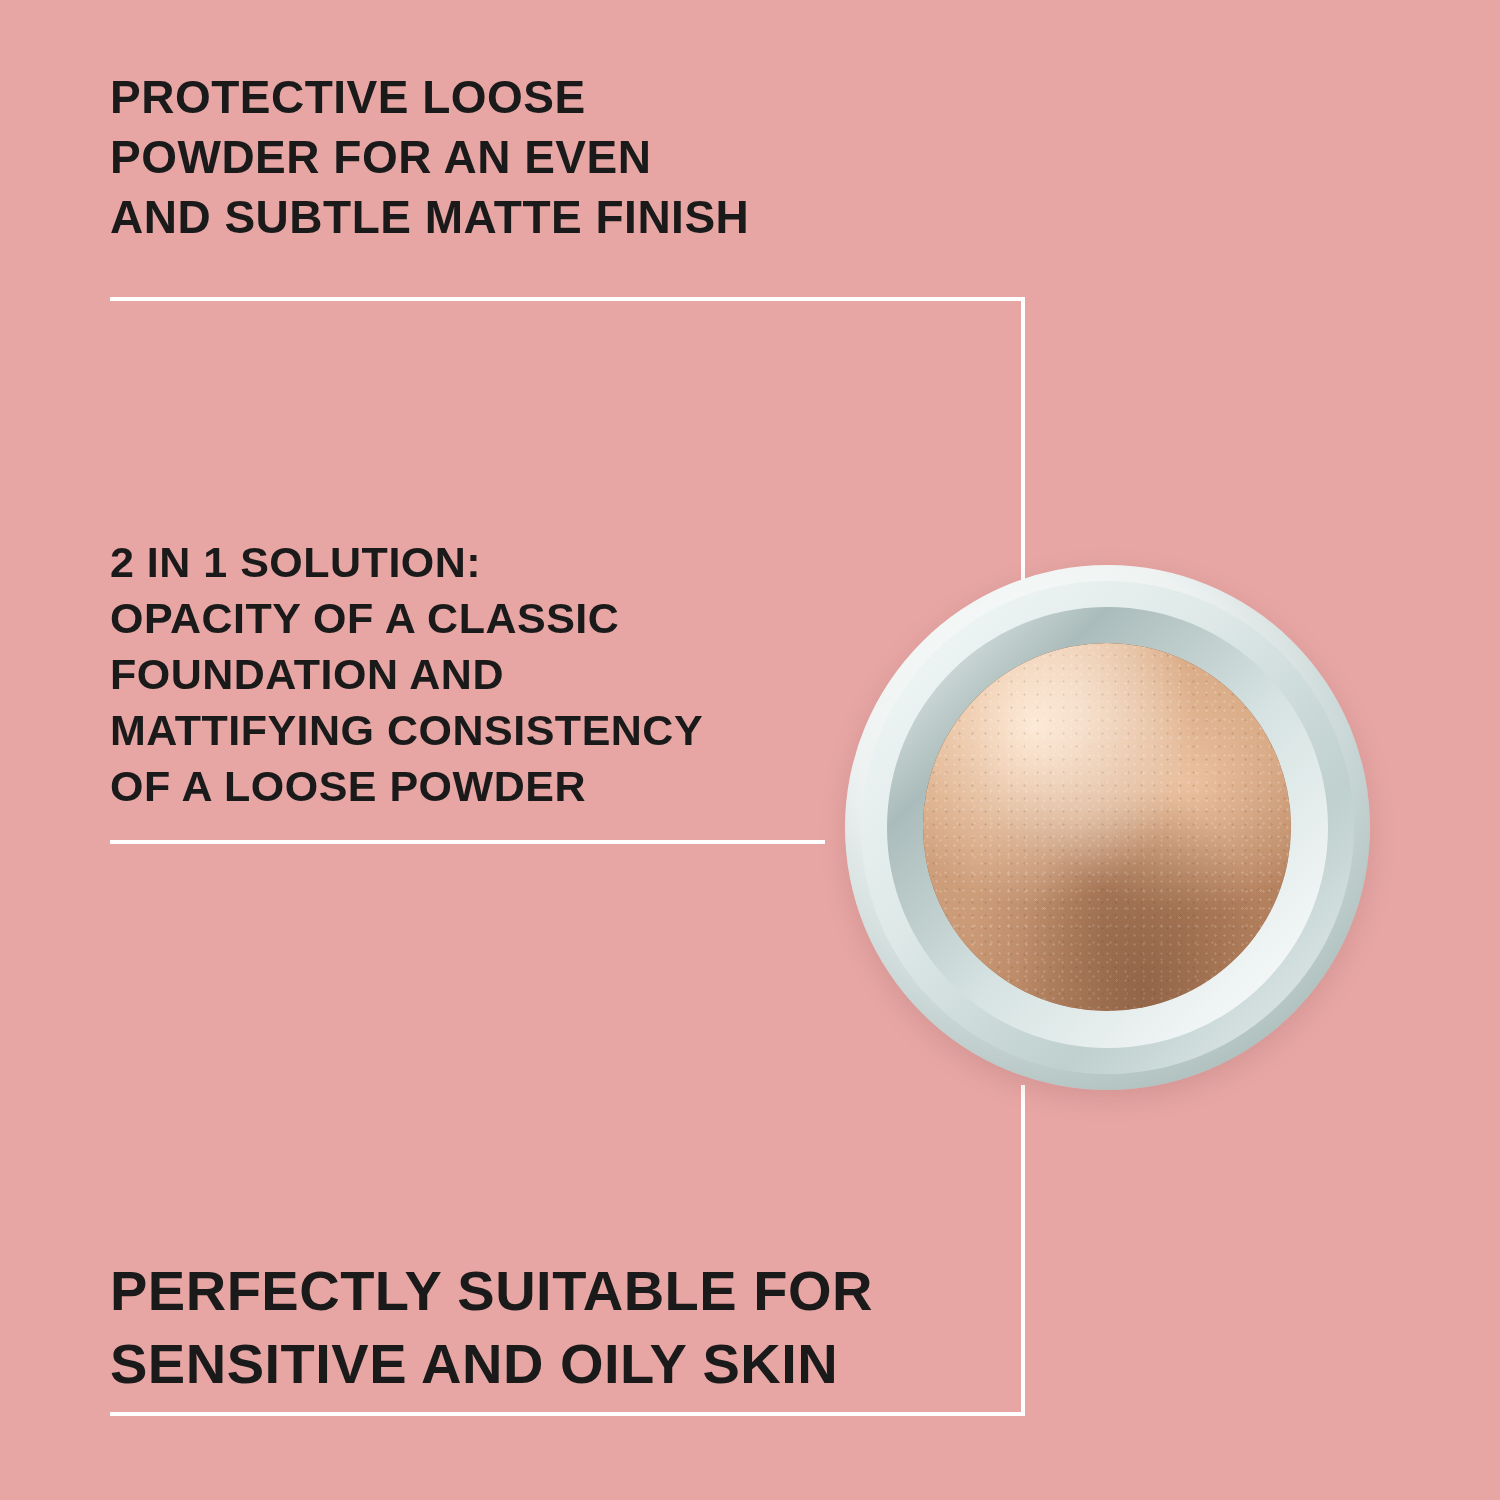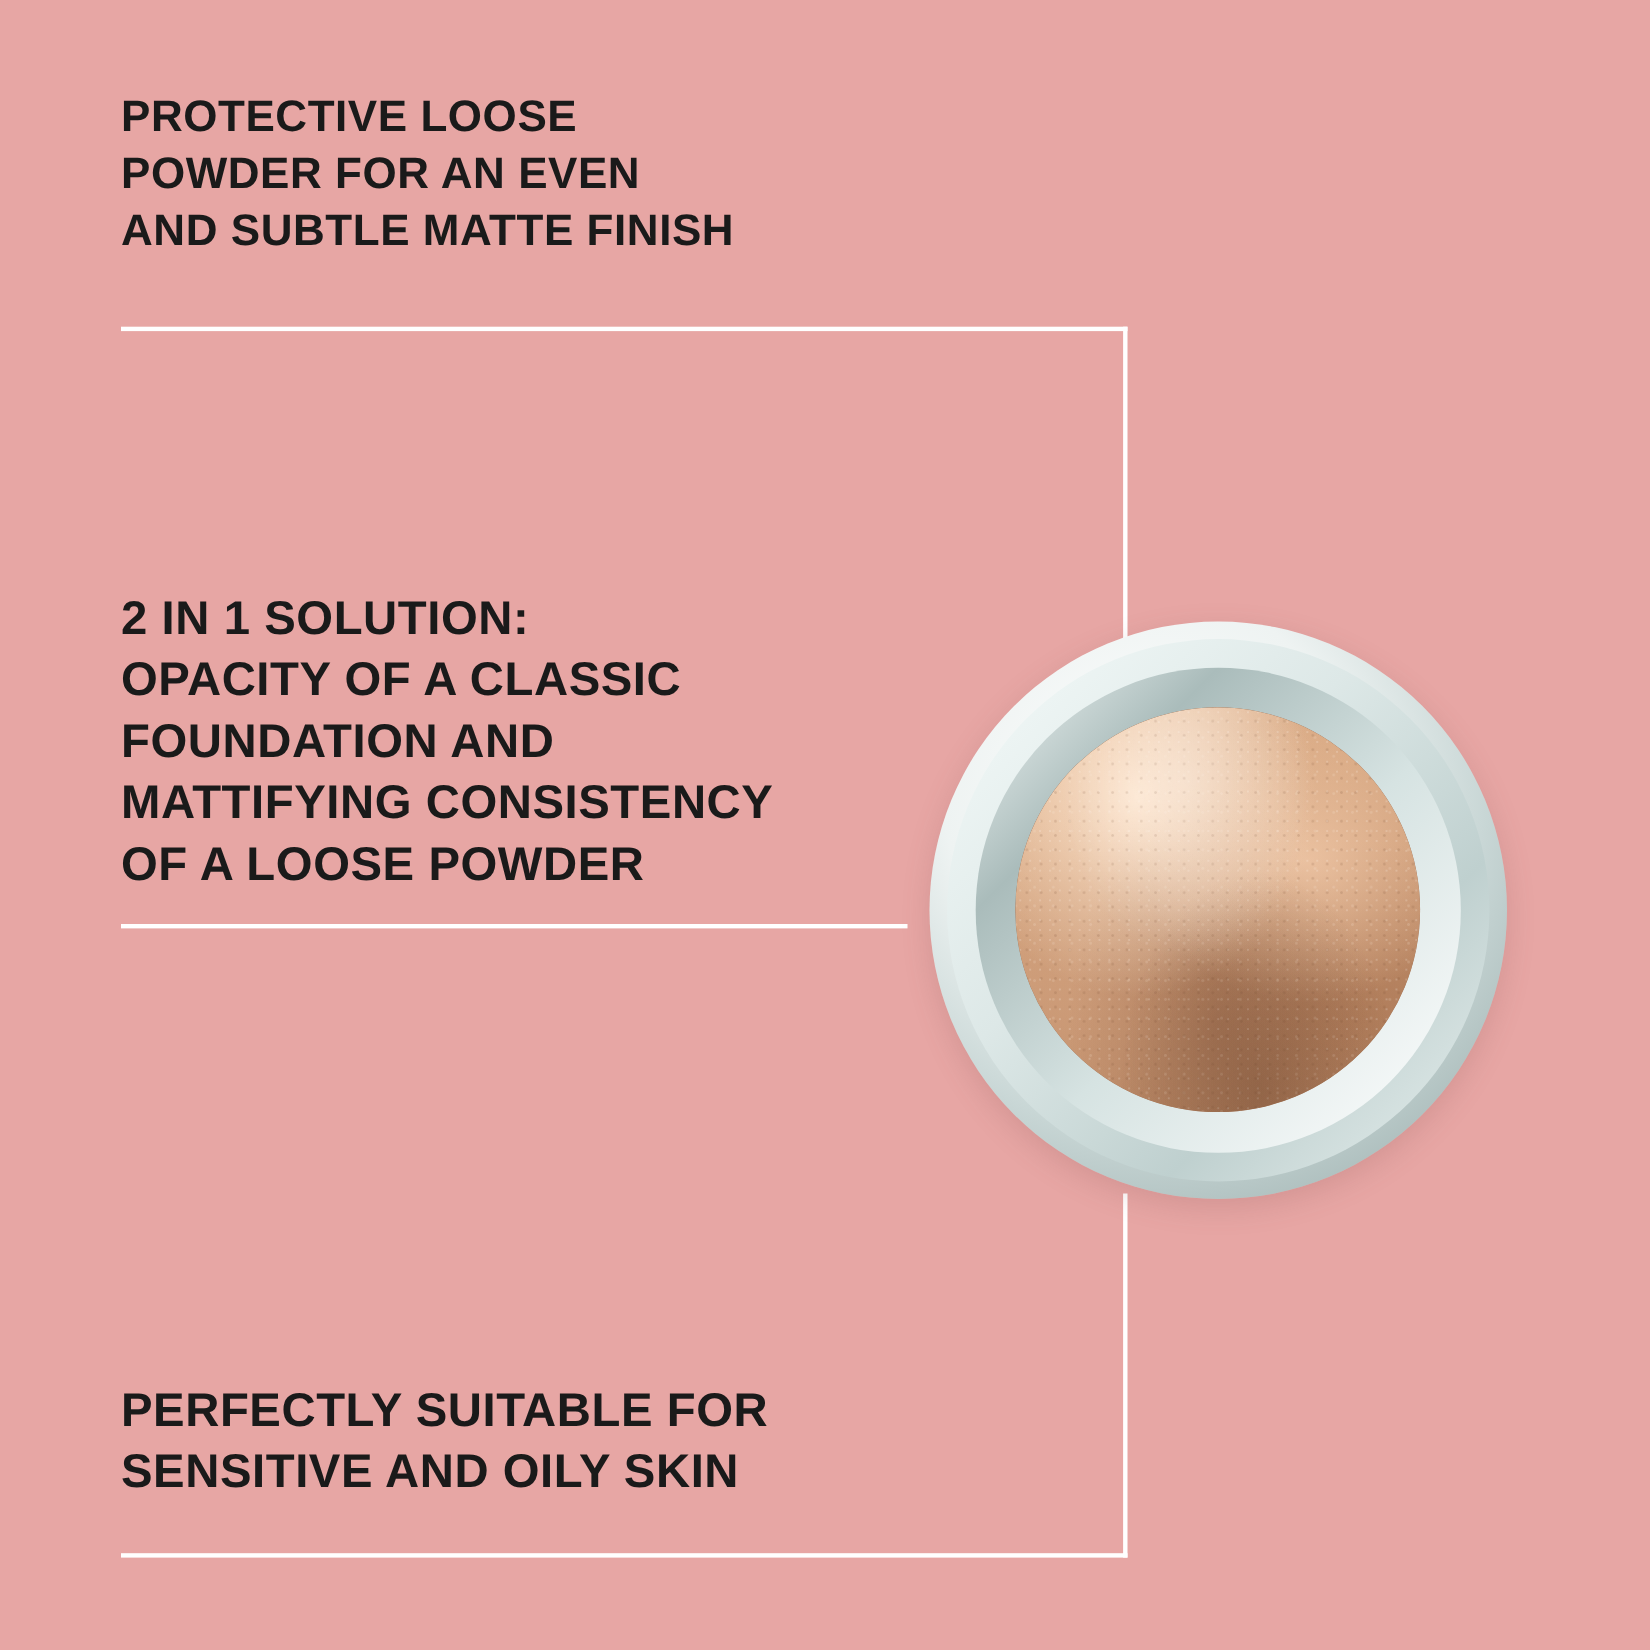--- a/index.html
+++ b/index.html
@@ -33,23 +33,23 @@
   .txt {
     position: absolute;
     color: #1a1a1a;
     font-weight: bold;
     letter-spacing: 0.5px;
     line-height: 1.30;
     text-transform: uppercase;
     white-space: pre-line;
     margin: 0;
   }
-  .txt-1 { left: 110px; top: 80px;   font-size: 40px; }
+  .txt-1 { left: 110px; top: 68px;   font-size: 46px; }
   .txt-2 { left: 110px; top: 535px;  font-size: 43px; }
-  .txt-3 { left: 110px; top: 1255px; font-size: 43px; }
+  .txt-3 { left: 110px; top: 1255px; font-size: 56px; }
 
   
   .jar {
     position: absolute;
     left: 845px;
     top: 565px;
     width: 525px;
     height: 525px;
   }
   .jar-rim {

